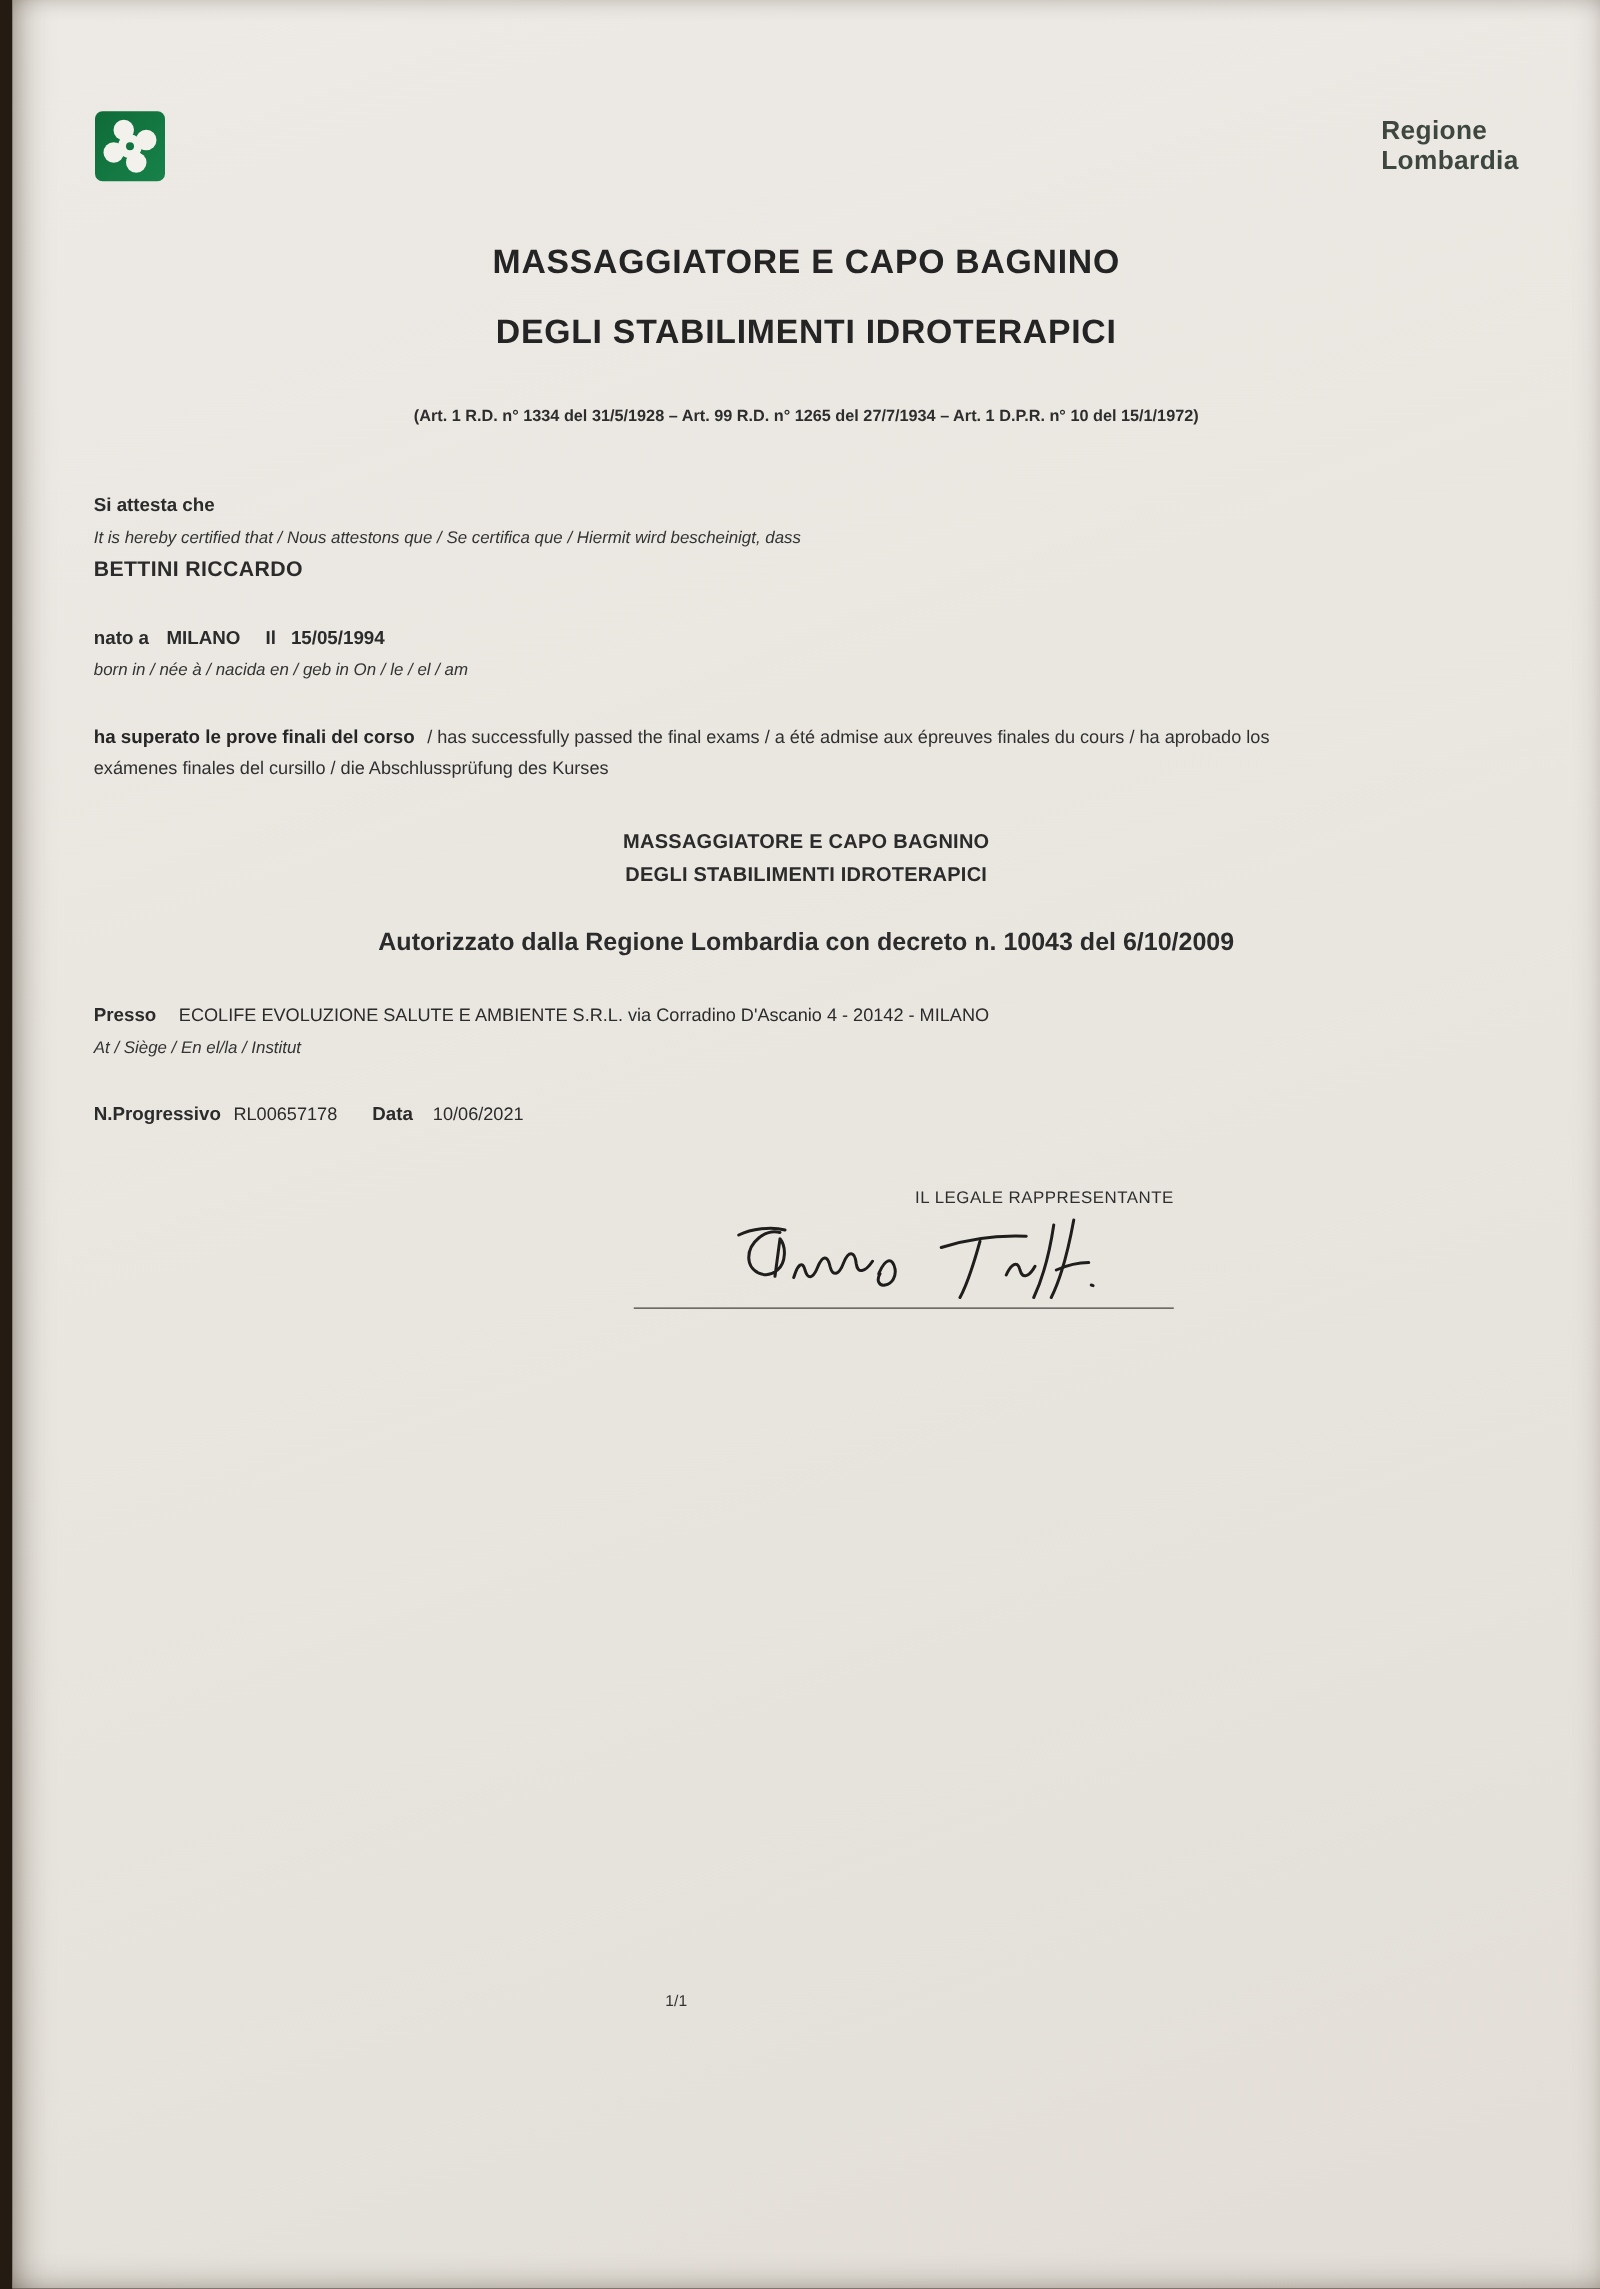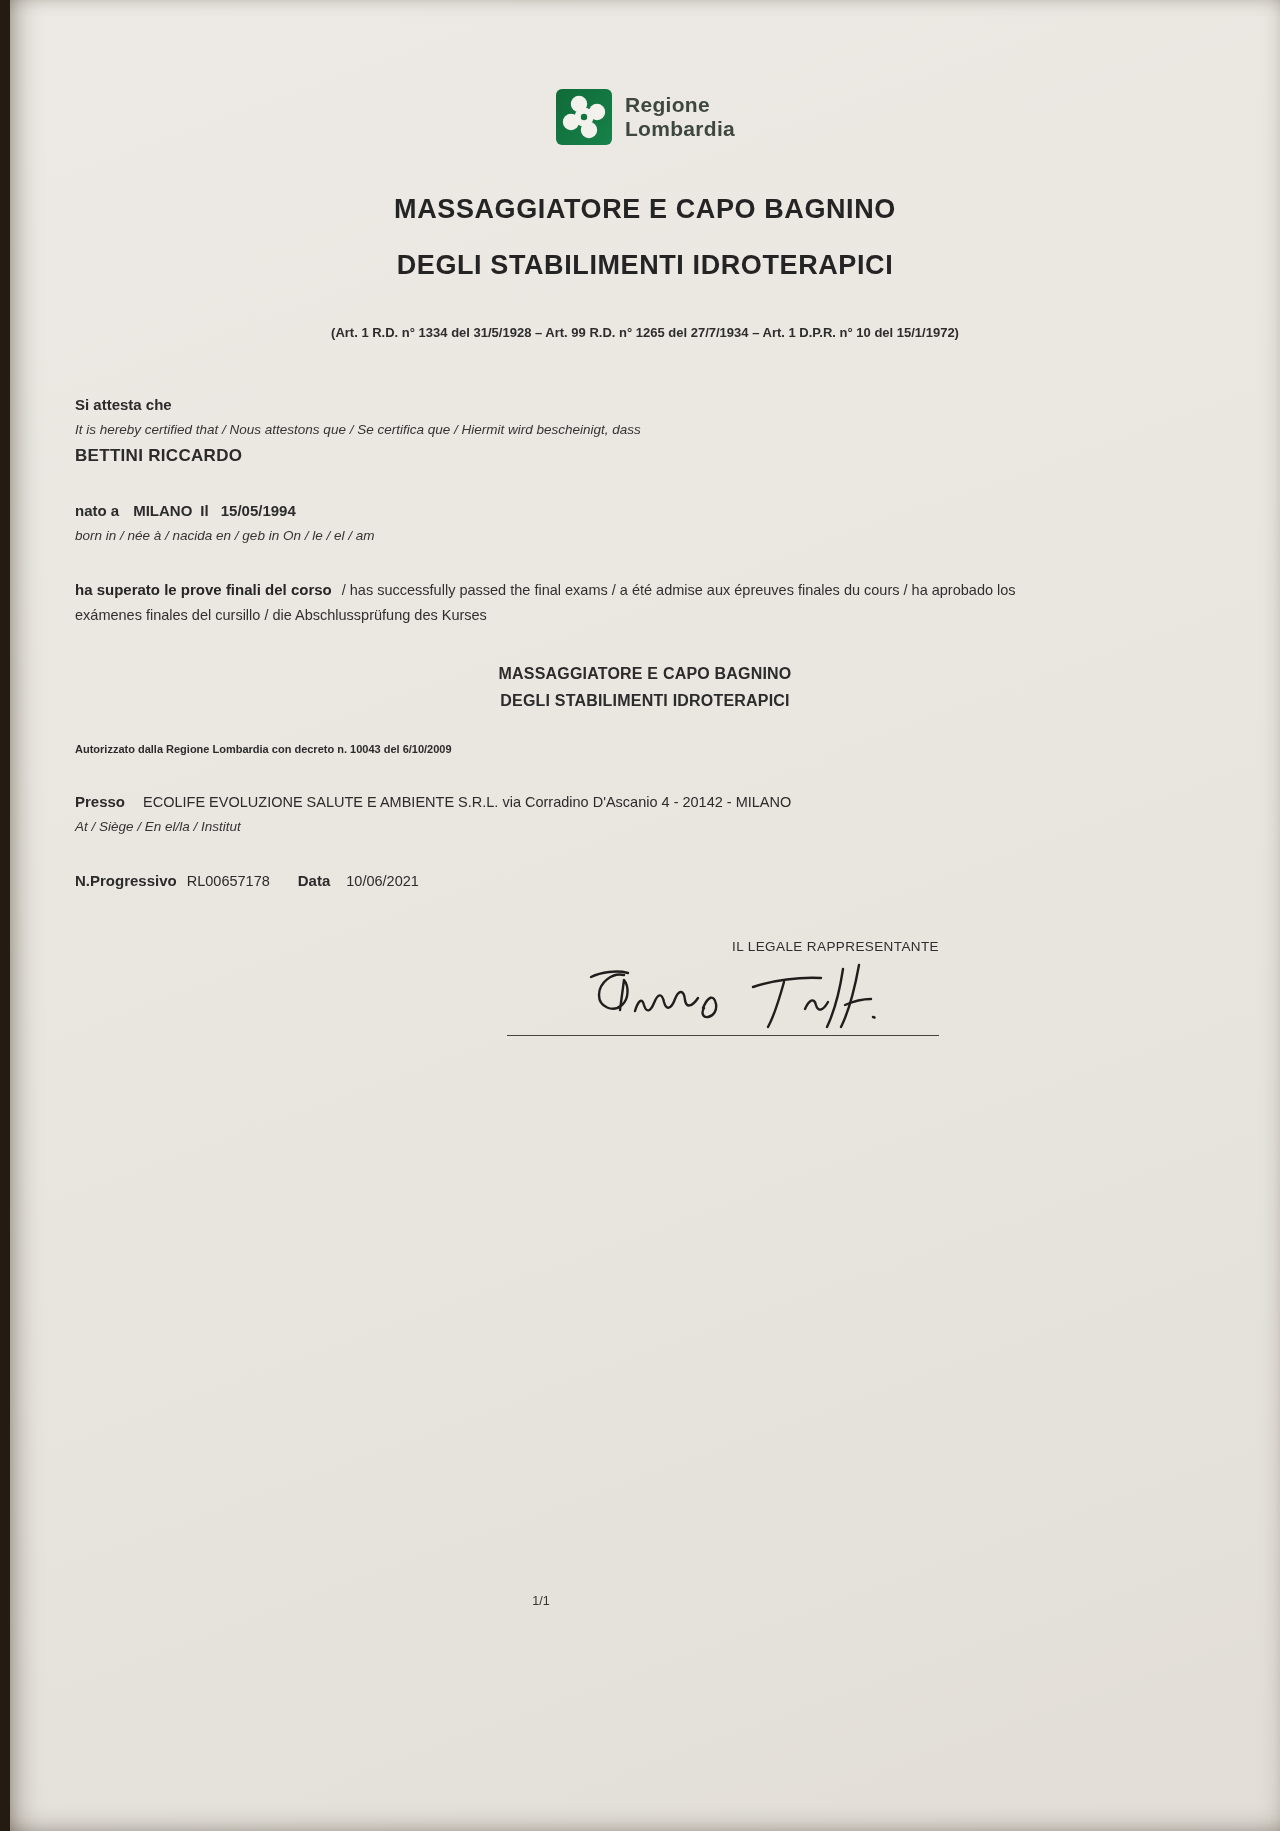--- a/index.html
+++ b/index.html
@@ -17,46 +17,46 @@
     background:linear-gradient(160deg,#edeae5 0%, #e9e6e0 50%, #e2ded7 100%);
     box-shadow:
       inset 20px 0 30px -20px rgba(40,25,10,.55),
       inset -14px 0 26px -18px rgba(40,25,10,.22),
       inset 0 -18px 26px -18px rgba(40,25,10,.30),
       inset 0 14px 20px -16px rgba(40,25,10,.18);
   }
   .content { padding:88px 65px 0 65px; position:relative; height:100%; }
 
   
-  .logo-row { display:flex; justify-content:center; align-items:center; gap:12px; }
+  .logo-row { display:flex; justify-content:space-between; align-items:center; gap:12px; }
   .logo-square { width:58px; height:58px; flex:0 0 auto; }
   .logo-text { font-size:21px; font-weight:bold; color:#3d473f; line-height:1.12; letter-spacing:.3px; }
 
   
   .title { text-align:center; font-weight:bold; font-size:20px; line-height:1.42; letter-spacing:.2px; margin-top:52px; color:#262626; }
   .profession1 { text-align:center; font-weight:bold; font-size:27px; letter-spacing:.6px; margin-top:48px; color:#242424; }
   .profession2 { text-align:center; font-weight:bold; font-size:27px; letter-spacing:.6px; margin-top:25px; color:#242424; }
   .law { text-align:center; font-weight:bold; font-size:13px; margin-top:44px; color:#2d2d2d; }
 
   
   .attest-label { font-weight:bold; font-size:15px; margin-top:56px; }
   .it-line { font-style:italic; font-size:13.5px; margin-top:9px; color:#343434; }
   .person { font-weight:bold; font-size:17px; letter-spacing:.3px; margin-top:9px; }
 
   .born { font-weight:bold; font-size:15px; margin-top:36px; }
   .born .v1 { margin-left:14px; }
-  .born .v2 { margin-left:8px; }
+  .born .v2 { margin-left:20px; }
   .born .v3 { margin-left:12px; }
 
   .passed { margin-top:34px; font-size:14.5px; line-height:1.7; width:950px; color:#303030; }
   .passed .lead { font-weight:bold; font-size:15px; margin-right:10px; color:#262626; }
 
   .course { text-align:center; font-weight:bold; font-size:16px; margin-top:38px; letter-spacing:.2px; }
   .course + .course { margin-top:9px; }
-  .auth { text-align:left; font-weight:bold; font-size:11px; margin-top:33px; }
+  .auth { text-align:center; font-weight:bold; font-size:20px; margin-top:33px; }
 
   .presso { margin-top:38px; font-size:14.5px; }
   .presso .lbl { font-weight:bold; font-size:15px; margin-right:18px; }
   .prog { margin-top:38px; font-size:14.5px; }
   .prog .lbl { font-weight:bold; font-size:15px; }
   .prog .val1 { margin-left:10px; }
   .prog .lbl2 { font-weight:bold; font-size:15px; margin-left:28px; }
   .prog .val2 { margin-left:16px; }
 
   

